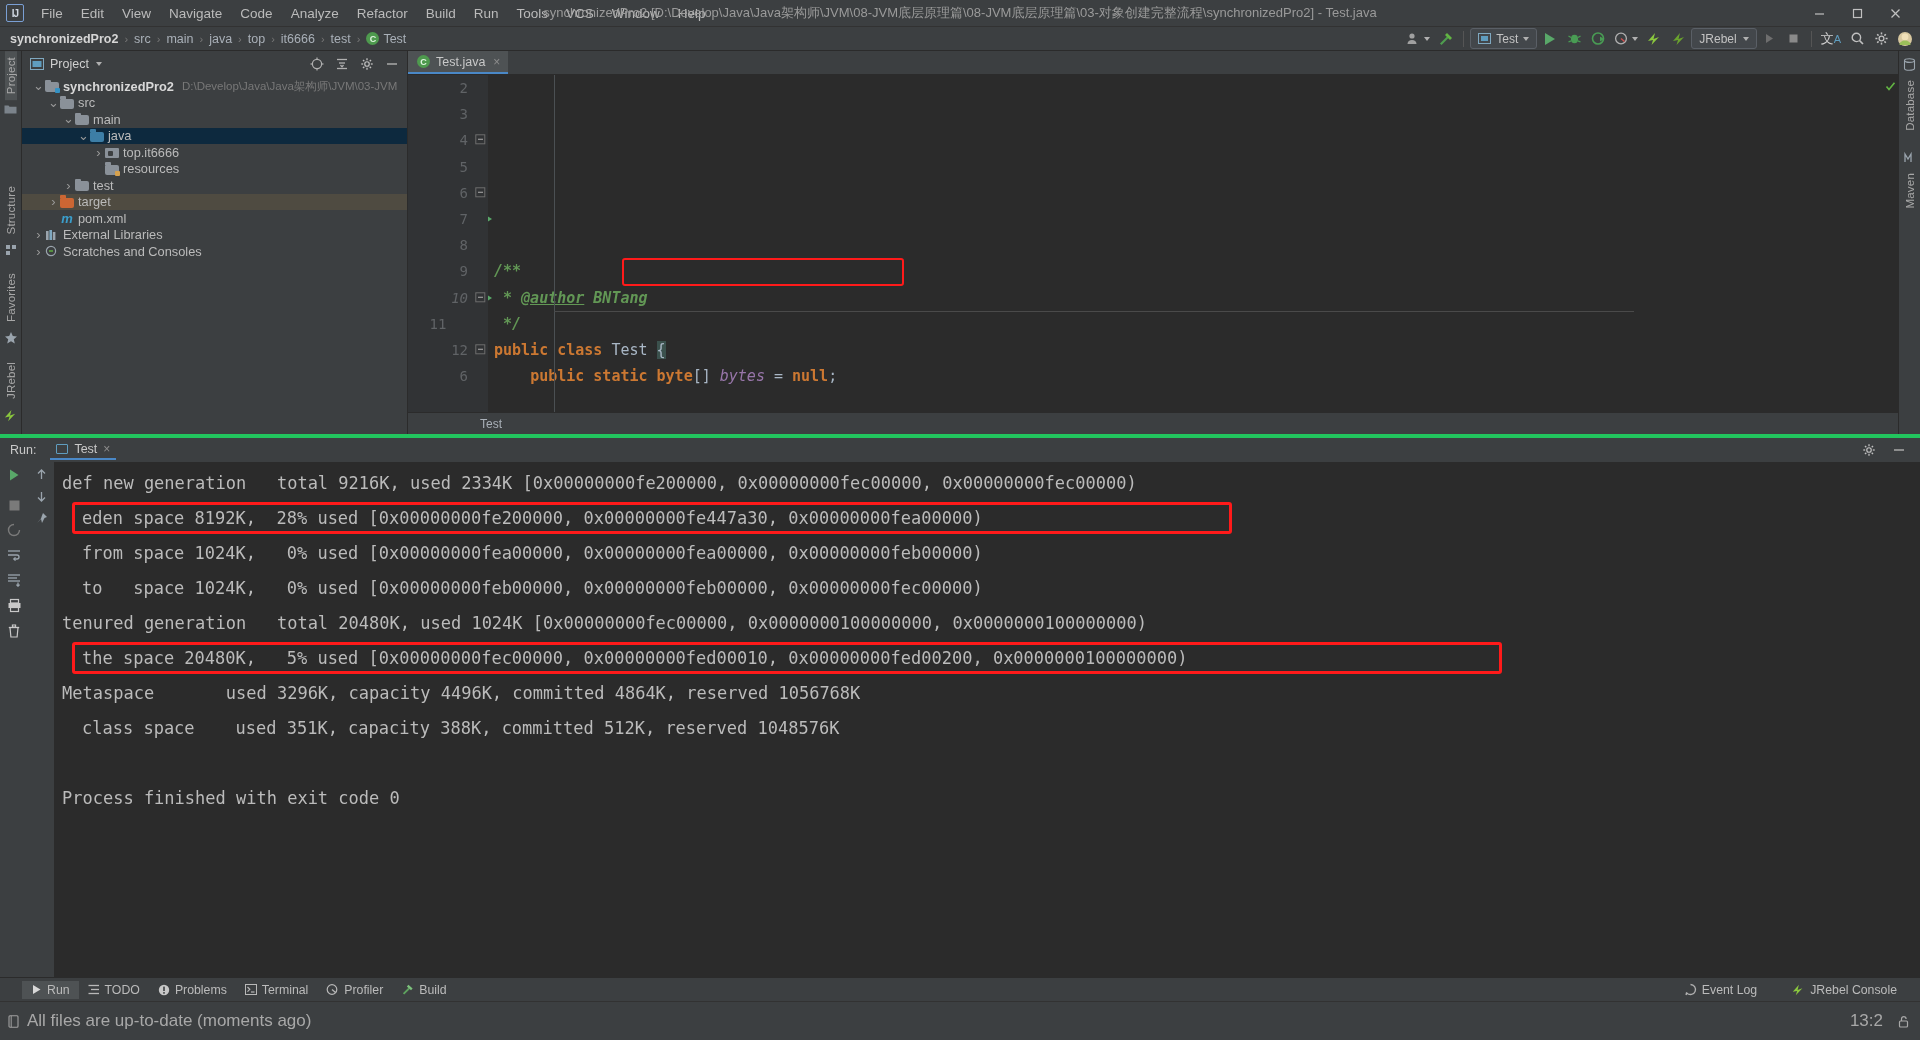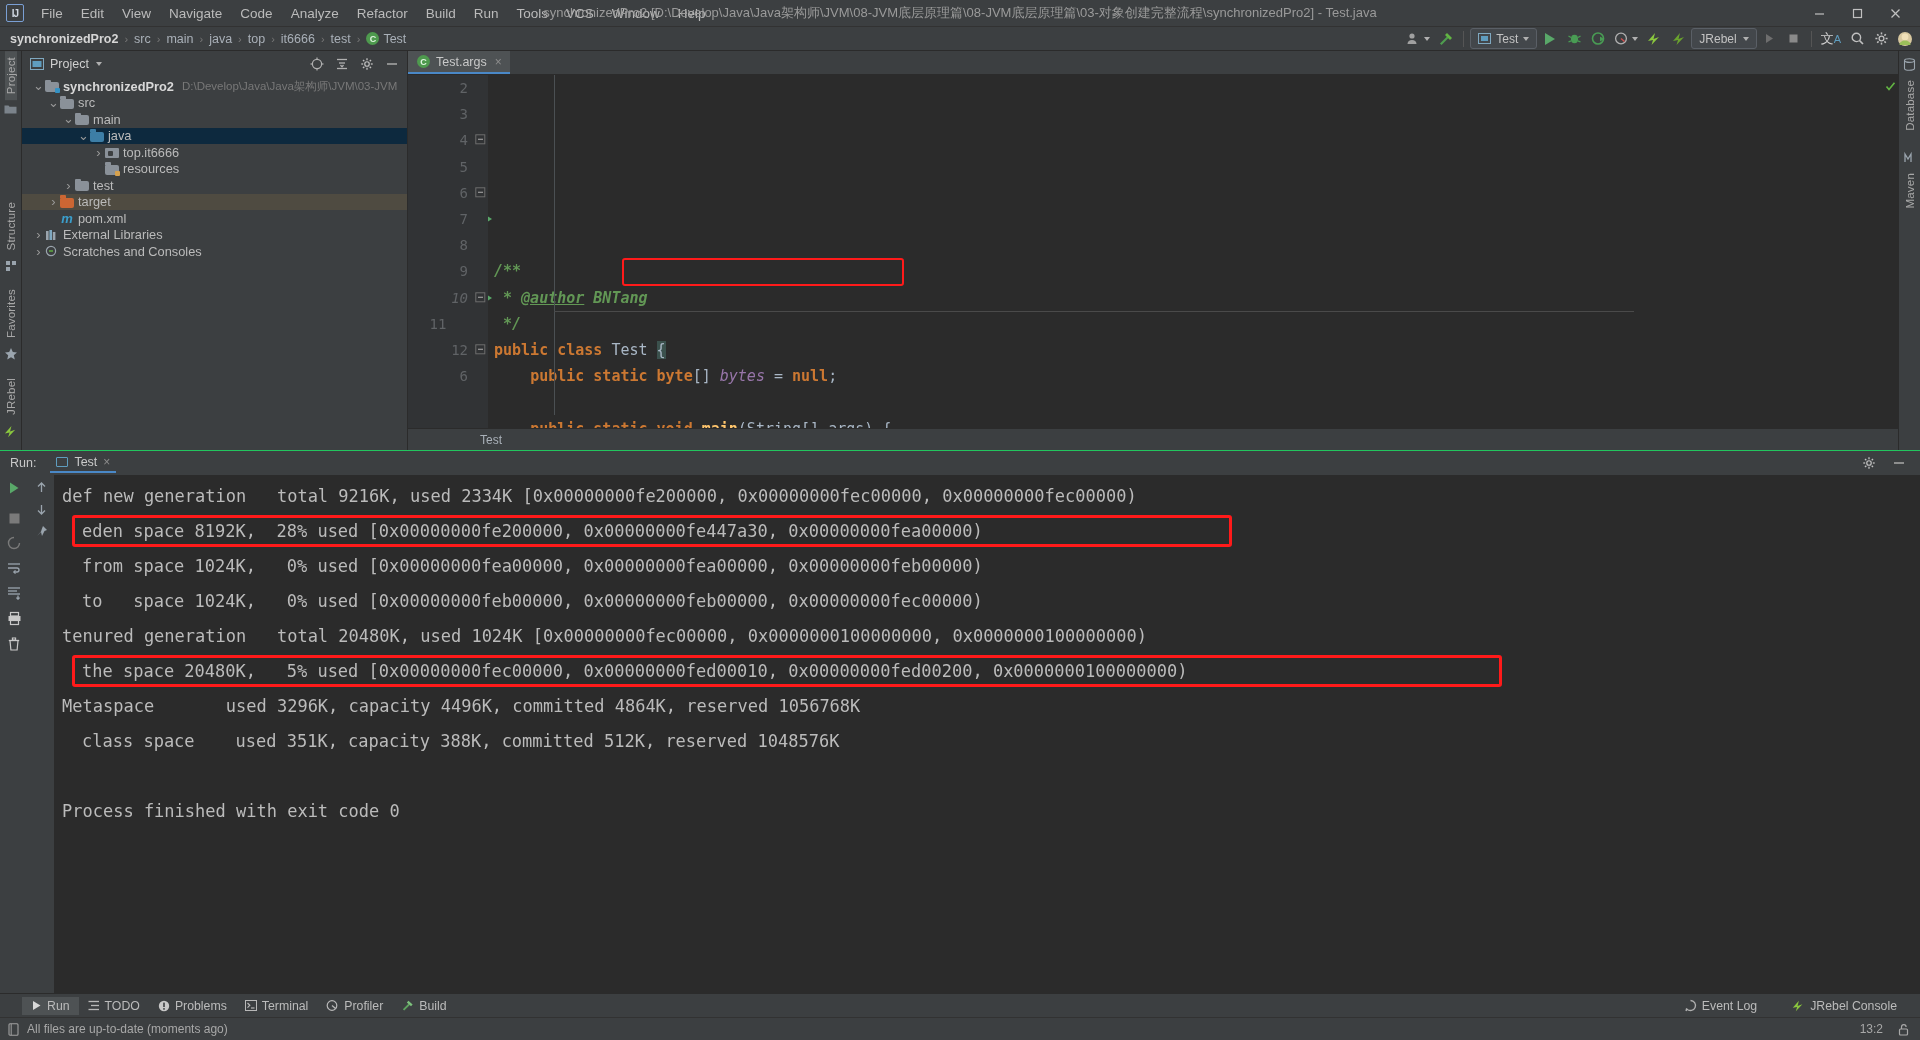--- a/index.html
+++ b/index.html
@@ -152,21 +152,21 @@
                border-top: 1px solid #2b2b2b; padding-left: 72px; }
   .ed-status .crumb2 { font-size: 12px; color: #a9b0b8; }
 
   
   .rail-right {
     width: 22px; background: #3c3f41; border-left: 1px solid #2b2b2b;
     display: flex; flex-direction: column; align-items: center; flex: none; padding-top: 4px;
   }
 
   
-  .runwin { height: 543px; background: #3c3f41; display: flex; flex-direction: column; flex: none; border-top:1px solid #22c55e;}
+  .runwin { height: 543px; background: #3c3f41; display: flex; flex-direction: column; flex: none; border-top:4px solid #22c55e;}
   .runwin-head { height: 24px; display: flex; align-items: center; flex: none; padding-left: 10px; }
   .runwin-head .rlabel { font-size: 12.5px; color: #c9c9c9; margin-right: 14px; }
   .run-tab { display:flex; align-items:center; gap:6px; font-size:12.5px; color:#c9c9c9; padding: 2px 6px; border-bottom: 2px solid #4a88c7; }
   .run-tab .mon { width:12px;height:10px;border:1.5px solid #5f9dbf; border-radius:1px; background:#3c3f41;}
   .runwin-head-right { margin-left:auto; display:flex; align-items:center; gap:8px; padding-right:10px; }
   .run-body { flex: 1; display: flex; min-height: 0; }
   .run-sidebar { width: 28px; background: #3c3f41; flex: none; display:flex; flex-direction:column; align-items:center; padding-top:6px; gap:5px;}
   .run-sidebar2 { width: 26px; background: #3c3f41; flex: none; display:flex; flex-direction:column; align-items:center; padding-top:6px; gap:9px;}
   .console {
     flex: 1; background: #2b2b2b; overflow: hidden; position: relative;
@@ -177,22 +177,22 @@
 
   
   .statusbar-tools {
     height: 24px; background: #3c3f41; display: flex; align-items: center; flex: none;
     border-top: 1px solid #2b2b2b; padding-left: 22px;
   }
   .sbtool { display: flex; align-items: center; gap: 5px; font-size: 12.3px; color: #bbbbbb; padding: 2px 9px; }
   .sbtool.active { background: #4e5254; }
   .sb-right { margin-left: auto; display: flex; align-items: center; gap: 16px; padding-right: 14px; }
   .statusbar {
-    height: 23px; background: #3c3f41; display: flex; align-items: center; flex: none;
-    border-top: 1px solid #323232; padding-left: 8px; font-size: 12px; color: #a8a8a8;
+    height: 39px; background: #3c3f41; display: flex; align-items: center; flex: none;
+    border-top: 1px solid #323232; padding-left: 8px; font-size: 17px; color: #a8a8a8;
   }
   .sb-far { margin-left: auto; display:flex; align-items:center; gap: 14px; padding-right: 10px; }
 
   svg { display: block; }
 </style>
 </head>
 <body>
 
 <div class="app">
 
@@ -545,21 +545,21 @@
             </span>
             <span class="tlabel">Scratches and Consoles</span>
           </div>
         </div>
     </div>
 
     <div class="editor-col">
       <div class="tabbar">
         <div class="etab">
           <span class="cls-ico">C</span>
-          <span>Test.args</span>
+          <span>Test.java</span>
           <span class="x">×</span>
         </div>
       </div>
 
       <div class="editor-wrap">
         <div class="gutter" id="gutter">
             <div class="gline" style="position: relative;">
               <span>2</span>
             </div>
             <div class="gline" style="position: relative;">

